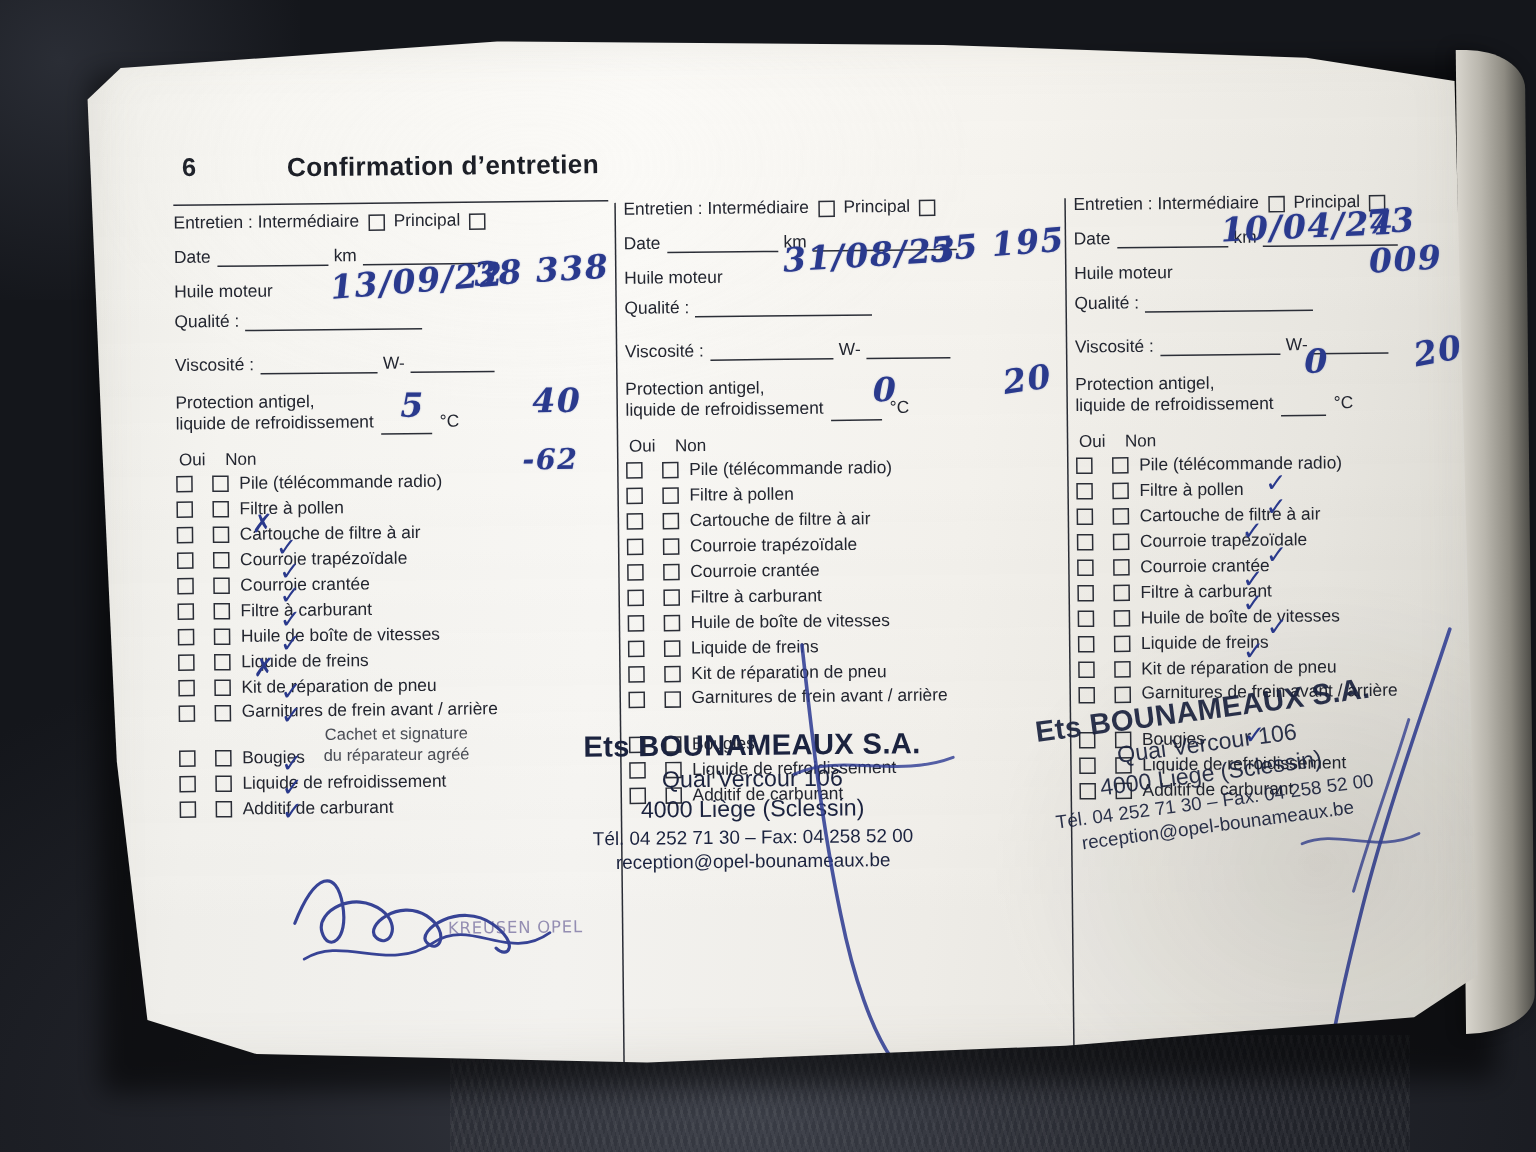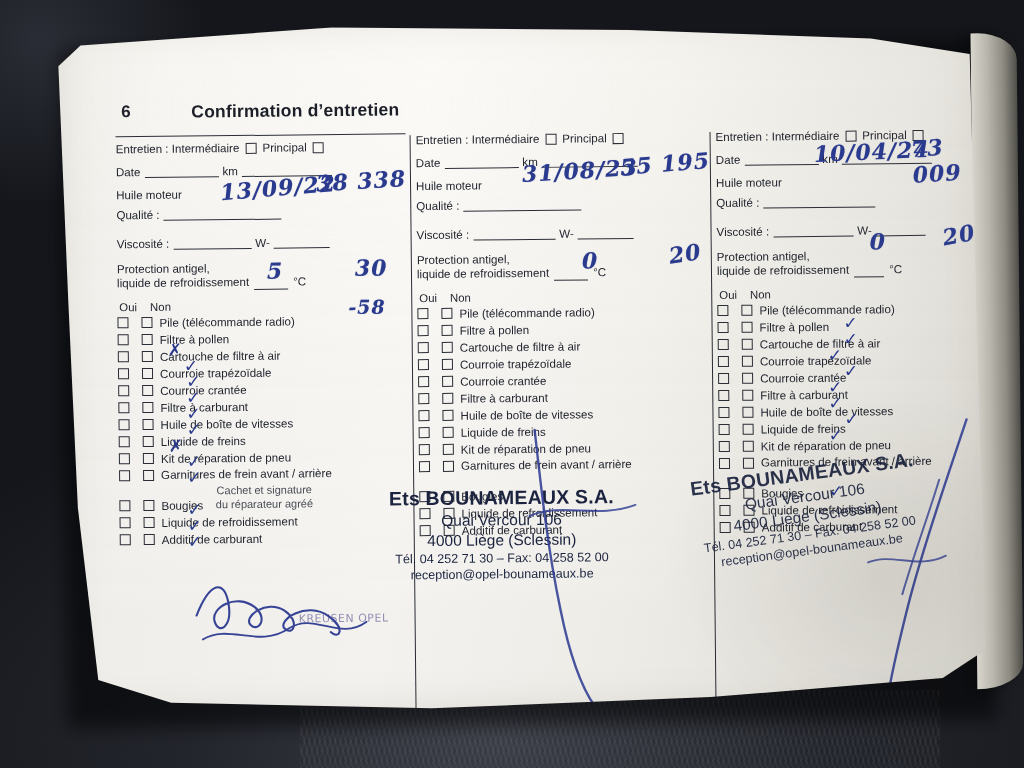--- a/index.html
+++ b/index.html
@@ -692,22 +692,22 @@
         <div class="l5">reception@opel-bounameaux.be</div>
       </div>
 
       <div class="stamp-purple" style="left:205px; top:590px; width:160px; text-align:center;">
         <div>KREUSEN OPEL</div>
       </div>
 
       <div class="hw big" style="left:166px; top:152px; transform:rotate(-4deg);">13/09/22</div>
       <div class="hw big" style="left:262px; top:146px; transform:rotate(-3deg);">38 338</div>
       <div class="hw big" style="left:212px; top:235px;">5</div>
-      <div class="hw big" style="left:300px; top:233px;">30</div>
-      <div class="hw med" style="left:293px; top:274px;">-58</div>
+      <div class="hw big" style="left:300px; top:233px;">40</div>
+      <div class="hw med" style="left:293px; top:274px;">-62</div>
 
       <div class="hw big" style="left:468px; top:138px; transform:rotate(-3deg);">31/08/23</div>
       <div class="hw big" style="left:566px; top:132px; transform:rotate(-4deg);">55 195</div>
       <div class="hw big" style="left:527px; top:228px;">0</div>
       <div class="hw big" style="left:614px; top:222px; transform:rotate(-8deg);">20</div>
 
       <div class="hw big" style="left:760px; top:122px; transform:rotate(-2deg);">10/04/24</div>
       <div class="hw big" style="left:858px; top:118px; transform:rotate(-3deg);">73 009</div>
       <div class="hw big" style="left:815px; top:212px;">0</div>
       <div class="hw big" style="left:888px; top:206px; transform:rotate(-10deg);">20</div>

